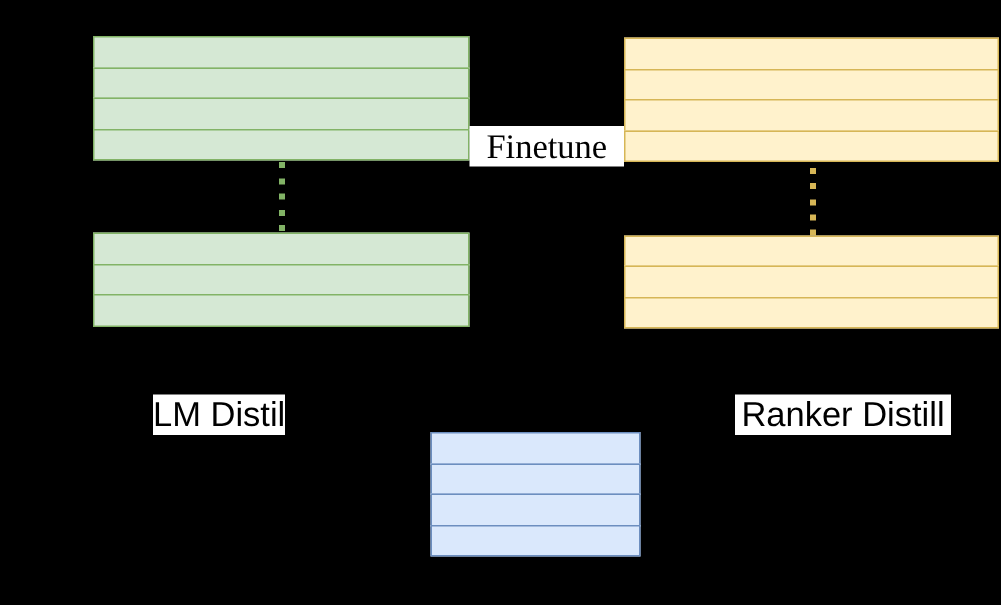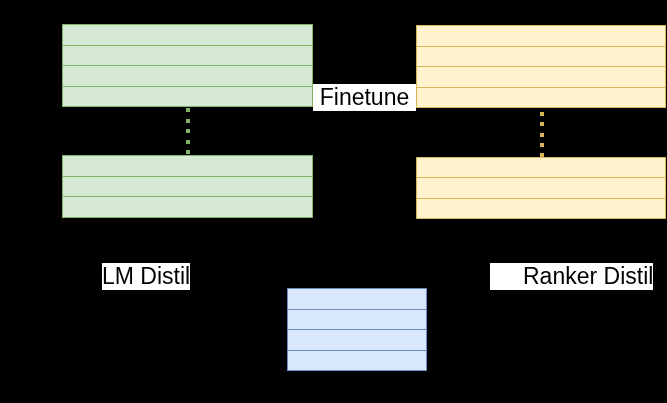--- a/index.html
+++ b/index.html
@@ -77,23 +77,23 @@
   #green-top     { left: 62px;  top: 24px;  width: 251px; height: 83px; }
   #green-bottom  { left: 62px;  top: 155px; width: 251px; height: 63px; }
   #green-dots    { left: 185px; top: 108px; width: 5px;   height: 46px; }
 
   #yellow-top    { left: 416px; top: 25px;  width: 250px; height: 83px; }
   #yellow-bottom { left: 416px; top: 157px; width: 250px; height: 62px; }
   #yellow-dots   { left: 539px; top: 112px; width: 5px;   height: 45px; }
 
   #blue-block    { left: 287px; top: 288px; width: 140px; height: 83px; }
 
-  #label-finetune { left: 313px; top: 84px;  width: 103px; }
+  #label-finetune { left: 313px; top: 84px;  width: 103px; font-family: Liberation Serif, serif; }
   #label-lm       { left: 102px; top: 263px; width: 88px; }
-  #label-ranker   { left: 490px; top: 263px; width: 130px; padding-left: 33px; }
+  #label-ranker   { left: 490px; top: 263px; width: 144px; }
 </style>
 </head>
 <body>
 
 <div id="canvas">
 
   <div id="green-top" class="stack stack-green">
     <div class="layer"></div>
     <div class="layer"></div>
     <div class="layer"></div>

